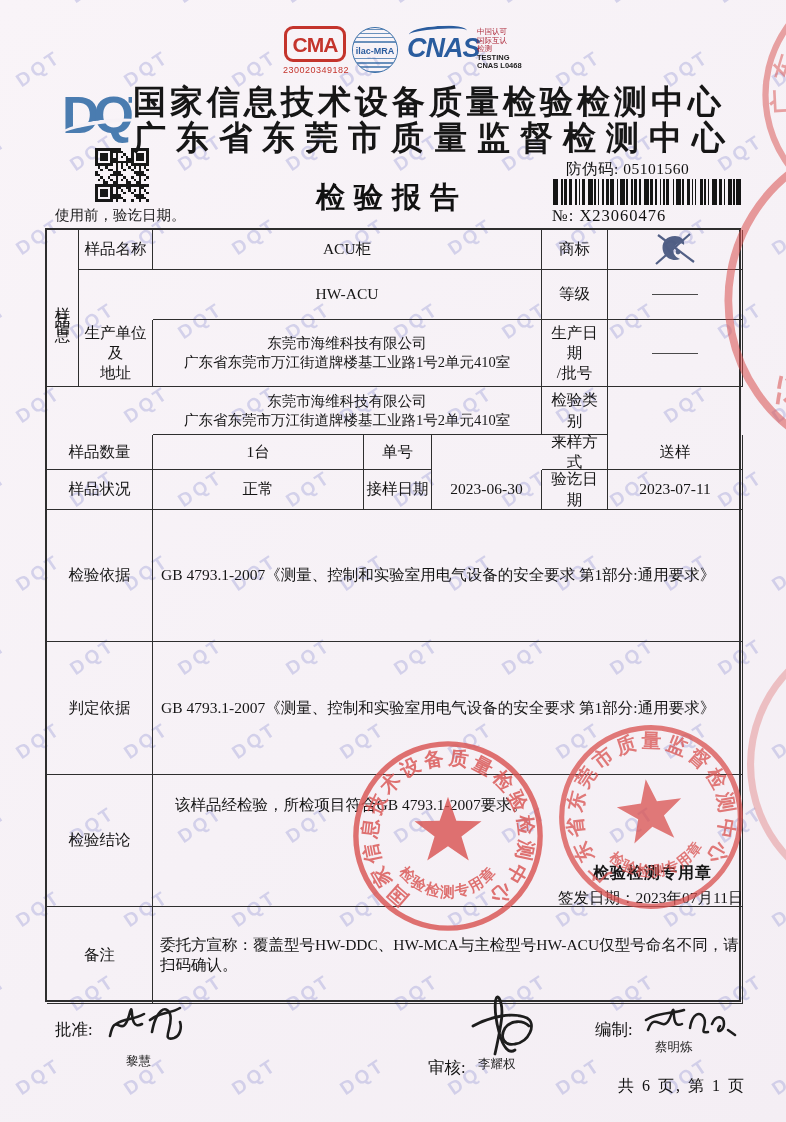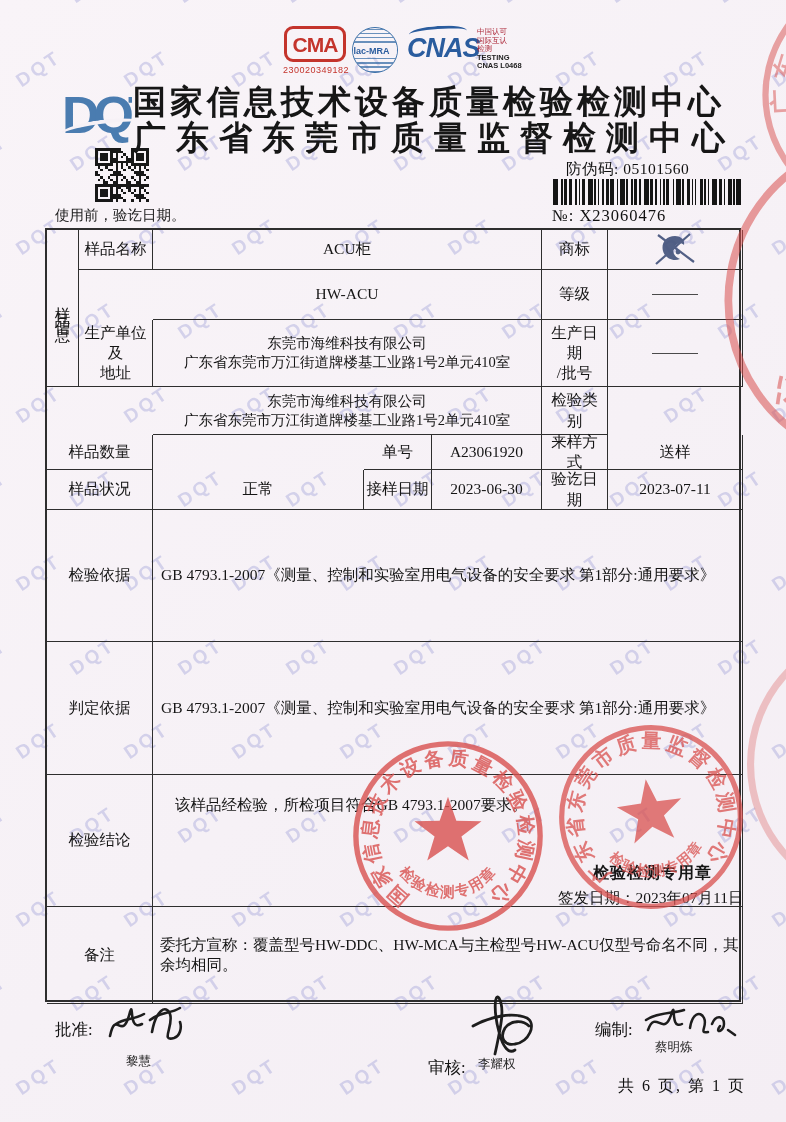--- a/index.html
+++ b/index.html
@@ -23,21 +23,21 @@
   .cma .mark { width:62px; height:36px; margin:0 auto; border:3px solid #c4342c; border-radius:9px;
                color:#c4342c; font-family:"Liberation Sans",sans-serif; font-weight:900; font-size:21px;
                line-height:31px; letter-spacing:-1px; }
   .cma .num { margin-top:3px; font-size:9px; color:#c4342c; letter-spacing:0.5px;
               font-family:"Liberation Sans",sans-serif; }
   .ilac { left:352px; top:27px; width:46px; height:46px; border-radius:50%; border:1.5px solid #3a6fa8;
           background:repeating-linear-gradient(0deg,rgba(58,111,168,.75) 0 1.4px,rgba(255,255,255,.1) 1.4px 4.2px);
           overflow:hidden; }
   .ilac .band { position:absolute; left:-2px; right:-2px; top:17px; height:12px; background:#f6f1f6;
                 color:#2a5c9e; font-family:"Liberation Sans",sans-serif; font-weight:700; font-size:9px;
-                text-align:left; line-height:12px; letter-spacing:0; }
+                text-align:center; line-height:12px; letter-spacing:0; }
   .cnas { left:407px; top:33px; color:#2a5c9e; font-family:"Liberation Sans",sans-serif;
           font-weight:900; font-style:italic; font-size:27px; letter-spacing:-1px; }
   .cnas::before { content:""; position:absolute; left:2px; top:-7px; width:58px; height:10px;
           border-top:3px solid #2a5c9e; border-radius:50%; transform:rotate(-4deg); }
   .cnas-side { left:477px; top:28px; font-size:7.5px; line-height:8.5px; color:#a23; 
                font-family:"Liberation Sans",sans-serif; }
   .cnas-side .blk { color:#222; font-weight:700; }
 
   
   .dqt-logo { left:62px; top:80px; width:70px; height:70px; display:flex; align-items:center;
@@ -675,20 +675,21 @@
         <i class="on"></i>
         <i></i>
         <i></i>
         <i class="on"></i>
         <i></i>
         <i></i>
         <i class="on"></i>
       </div>
     <div class="abs qr-hint">使用前，验讫日期。</div>
     <div class="abs antifake">防伪码: 05101560</div>
+    <div class="abs report-title">检验报告</div>
     <div class="abs barcode">
         <b style="flex-grow: 3;"></b>
         <s style="flex-grow: 2;"></s>
         <b style="flex-grow: 1;"></b>
         <s style="flex-grow: 1;"></s>
         <b style="flex-grow: 2;"></b>
         <s style="flex-grow: 1;"></s>
         <b style="flex-grow: 2;"></b>
         <s style="flex-grow: 2;"></s>
         <b style="flex-grow: 1;"></b>
@@ -790,22 +791,22 @@
 广东省东莞市万江街道牌楼基工业路1号2单元410室</div>
     <div class="c" style="grid-row:3;grid-column:6">生产日期
 /批号</div>
     <div class="c" style="grid-row:3;grid-column:7"><span class="dash"></span></div>
 
     <div class="c small" style="grid-row:4;grid-column:3/6">东莞市海维科技有限公司
 广东省东莞市万江街道牌楼基工业路1号2单元410室</div>
     <div class="c" style="grid-row:4;grid-column:6">检验类别</div>
 
     <div class="c" style="grid-row:5;grid-column:1/3">样品数量</div>
+    <div class="c" style="grid-row:5;grid-column:3">1台</div>
     <div class="c" style="grid-row:5;grid-column:4">单号</div>
-    <div class="c" style="grid-row:5;grid-column:5">A23061920</div>
     <div class="c" style="grid-row:5;grid-column:6">来样方式</div>
     <div class="c" style="grid-row:5;grid-column:7">送样</div>
 
     <div class="c" style="grid-row:6;grid-column:3">正常</div>
     <div class="c" style="grid-row:6;grid-column:1/3">样品状况</div>
     <div class="c" style="grid-row:6;grid-column:4">接样日期</div>
     <div class="c" style="grid-row:6;grid-column:5">2023-06-30</div>
     <div class="c" style="grid-row:6;grid-column:6">验讫日期</div>
     <div class="c" style="grid-row:6;grid-column:7">2023-07-11</div>
 
@@ -816,21 +817,21 @@
     <div class="c left" style="grid-row:8;grid-column:3/8;padding-left:8px">GB 4793.1-2007《测量、控制和实验室用电气设备的安全要求 第1部分:通用要求》</div>
 
     <div class="c" style="grid-row:9;grid-column:1/3">检验结论</div>
     <div class="c concl" style="grid-row:9;grid-column:3/8">
       <span class="concl-text">该样品经检验，所检项目符合GB 4793.1-2007要求。</span>
       <span class="seal-caption">检验检测专用章</span>
       <span class="issue-date">签发日期：2023年07月11日</span>
     </div>
 
     <div class="c" style="grid-row:10;grid-column:1/3">备注</div>
-    <div class="c left" style="grid-row:10;grid-column:3/8;padding-left:7px">委托方宣称：覆盖型号HW-DDC、HW-MCA与主检型号HW-ACU仅型号命名不同，其余均相同。</div>
+    <div class="c left" style="grid-row:10;grid-column:3/8;padding-left:7px">委托方宣称：覆盖型号HW-DDC、HW-MCA与主检型号HW-ACU仅型号命名不同，请扫码确认。</div>
   </div>
 
   <div class="layer3">
     <div class="stamp" style="left:350px;top:738px;width:196px;height:196px;opacity:.8">
       <svg width="196" height="196" viewBox="0 0 200 200">
         <circle cx="100" cy="100" r="94" fill="none" stroke="#d9514f" stroke-width="5.5"></circle>
         <polygon points="100,60 108.5,84.4 134.2,84.9 113.7,100.4 121.2,125.1 100,110.4 78.8,125.1 86.3,100.4 65.8,84.9 91.5,84.4" fill="#d9514f"></polygon>
         <path id="ringL" d="M 69.2,166.2 A 73,73 0 1 1 130.8,166.2" fill="none"></path>
         <path id="botL" d="M 49.2,135.6 A 62,62 0 0 0 150.8,135.6" fill="none"></path>
         <text fill="#d9514f" font-size="20" letter-spacing="3.5"><textPath href="#ringL" startOffset="50%" text-anchor="middle">国家信息技术设备质量检验检测中心</textPath></text>

